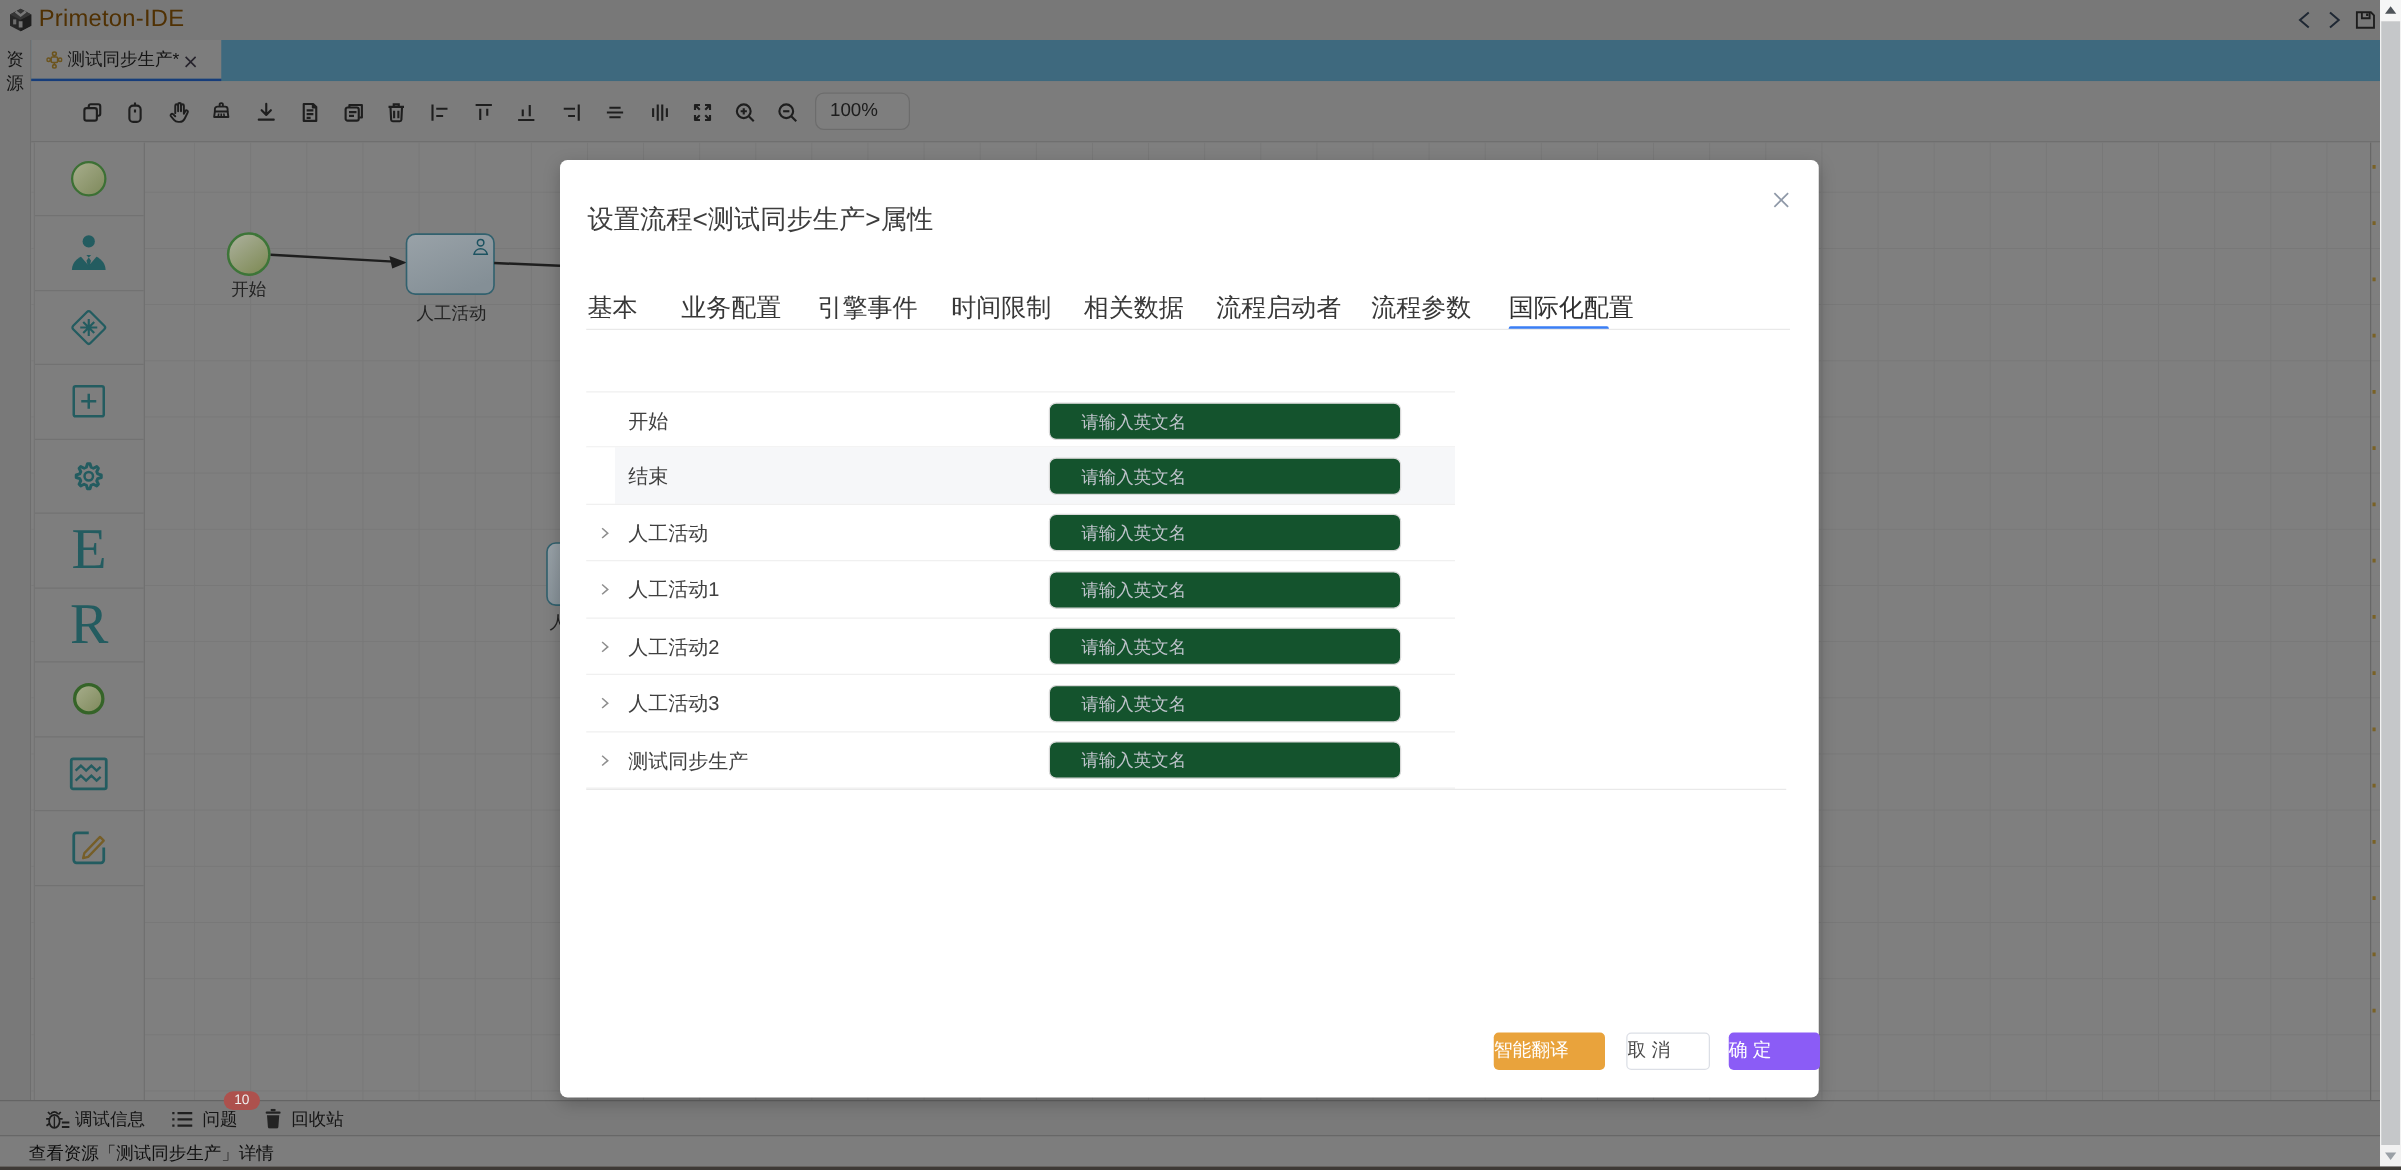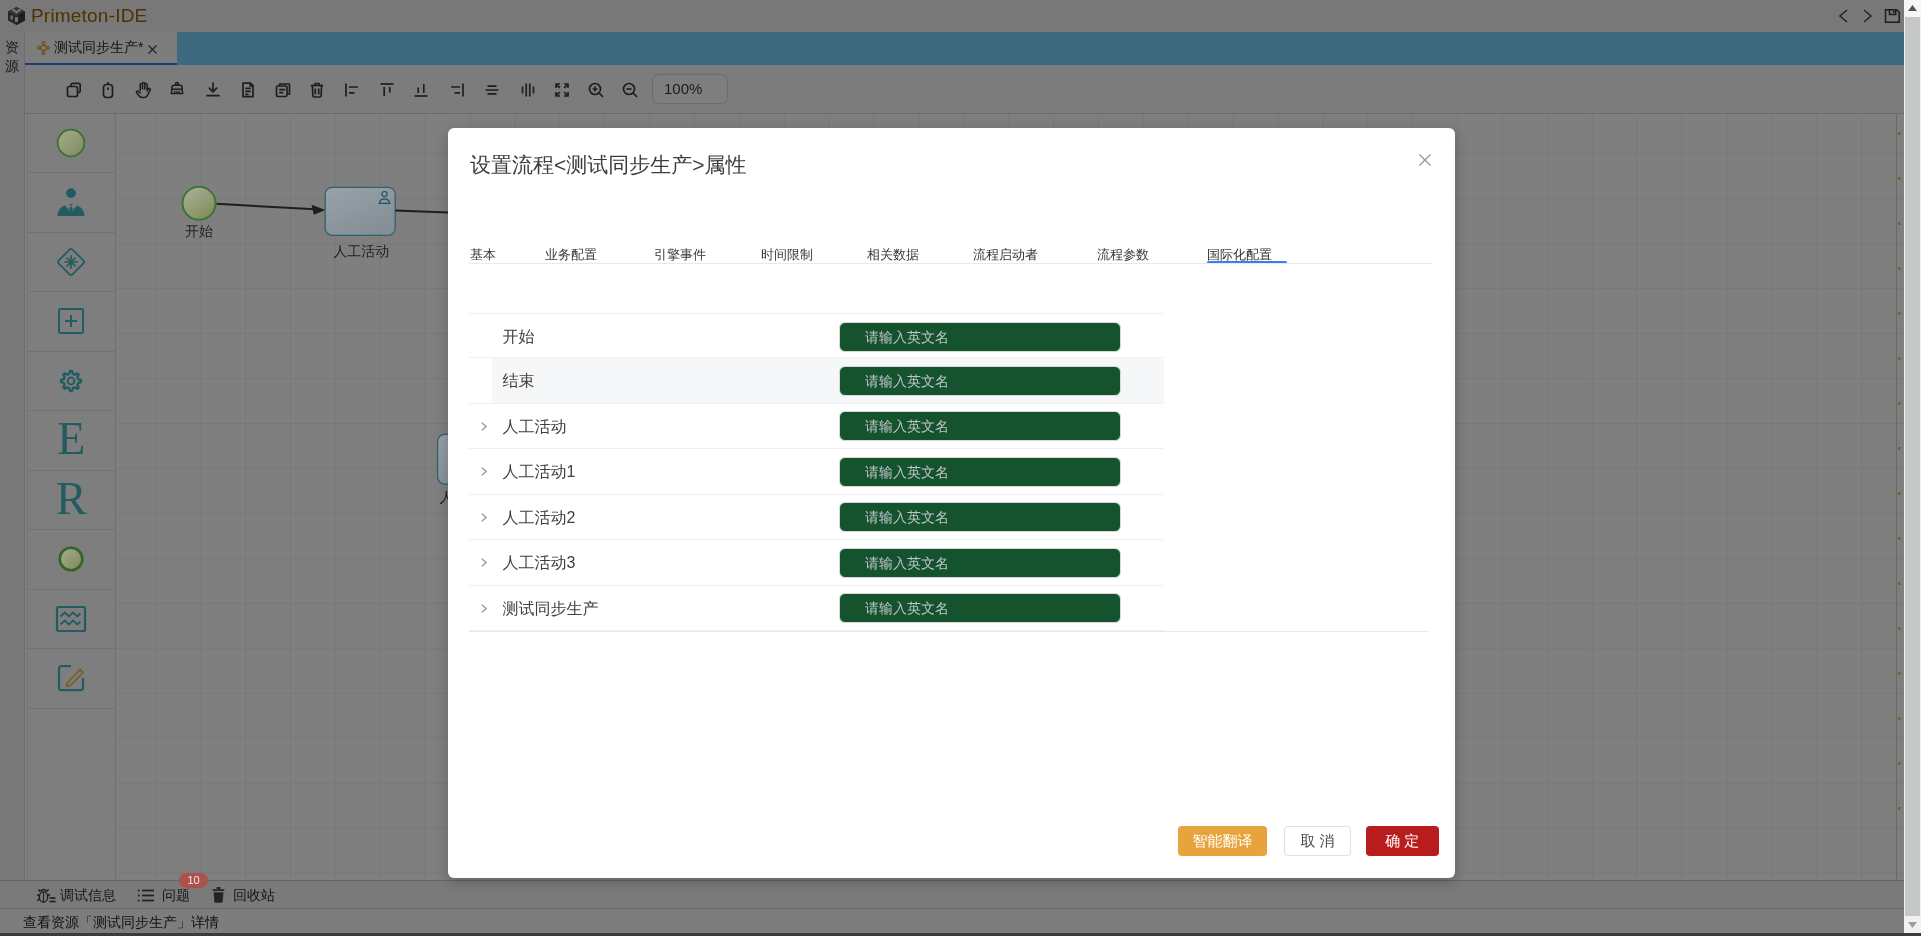--- a/index.html
+++ b/index.html
@@ -48,37 +48,37 @@
 #badge { position:absolute; left:179px; top:872.5px; width:29px; height:15.5px; background:#ad514d; border-radius:8px; color:#efefef; font-size:11px; text-align:center; line-height:15.5px; z-index:70; }
 
 
 #overlay { position:absolute; left:0; top:0; width:1904px; height:933px; background:rgba(0,0,0,0.5); z-index:50; }
 #darkbar { position:absolute; left:0; top:932.5px; width:1921px; height:3.5px; background:#3e3a36; z-index:60; }
 #scrollbar { position:absolute; left:1904px; top:0; width:17px; height:933px; background:#f1f1f1; z-index:60; }
 #scrollbar .thumb { position:absolute; left:1px; top:17px; width:15px; height:899px; background:#c5c7c9; }
 #scrollbar .arr { position:absolute; left:0; width:17px; height:17px; }
 
 #modal { position:absolute; left:448px; top:128px; width:1007px; height:750px; background:#fff; border-radius:6px; z-index:100; box-shadow:0 4px 14px rgba(0,0,0,0.22); }
-#modal h1 { position:absolute; left:22px; top:23px; font-size:21px; font-weight:400; color:#3d3d3d; }
+#modal h1 { position:absolute; left:22px; top:33px; font-size:21px; font-weight:400; color:#3d3d3d; }
 #mclose { position:absolute; left:969px; top:146px; width:28px; height:28px; }
-.mtab { position:absolute; top:118px; font-size:13px; color:#383838; }
+.mtab { position:absolute; top:105px; font-size:20px; color:#383838; }
 #tabunderline { position:absolute; left:759px; top:132.5px; width:80px; height:3px; background:#3a7ef5; border-radius:2px; }
 #tabhr { position:absolute; left:21px; top:135px; width:963px; height:1px; background:#e9e9e9; }
 #mtable { position:absolute; left:21px; top:185px; width:694.5px; }
 .mrow { position:relative; width:100%; height:45.43px; border-bottom:1px solid #f0f0f0; }
 .mrow.first { border-top:1px solid #f0f0f0; }
 .mrow.stripe { background:linear-gradient(90deg, #fff 23px, #f6f7f9 23px); }
 .mrow .lbl { position:absolute; left:33.5px; top:13px; font-size:16px; color:#404040; }
 .mrow .chev { position:absolute; left:9px; top:17px; }
 .mrow .inp { position:absolute; left:370px; top:7.5px; width:282px; height:30px; border:1px solid #d9d9d9; border-radius:6px; background:#14532d; font-size:14px; color:#bfc3cb; line-height:28px; padding-left:25px; }
 #mhr2 { position:absolute; left:21px; top:503px; width:960px; height:1px; background:#e9e9e9; }
-.mbtn { position:absolute; top:698px; height:30px; border-radius:4px; font-size:15px; text-align:center; line-height:30px; }
+.mbtn { position:absolute; top:698px; height:30px; border-radius:4px; font-size:15px; text-align:left; line-height:30px;margin-left:17px; }
 #btn-ai { left:730px; width:89px; background:#e9a33c; color:#fff; }
 #btn-cancel { left:836px; width:67px; background:#fff; border:1px solid #dcdfe6; color:#4a4a4a; line-height:28px; }
-#btn-ok { left:918px; width:72.5px; background:#b91c1c; color:#fff; }
+#btn-ok { left:918px; width:72.5px; background:#8b5cf6; color:#fff; }
 </style>
 </head>
 <body>
 <div id="app">
   <div id="titlebar">
     <svg class="logo" width="19" height="20" viewBox="0 0 19 20">
       <polygon points="9.5,1 18,5.5 18,14.5 9.5,19 1,14.5 1,5.5" fill="#4e4e4e"></polygon>
       <polygon points="9.5,1 18,5.5 9.5,10 1,5.5" fill="#6c6c6c"></polygon>
       <polygon points="9.5,10 18,5.5 18,14.5 9.5,19" fill="#3c3c3c"></polygon>
       <polyline points="5.5,3.2 9.5,6.4 13.5,3.2" fill="none" stroke="#f0f0f0" stroke-width="2"></polyline>

